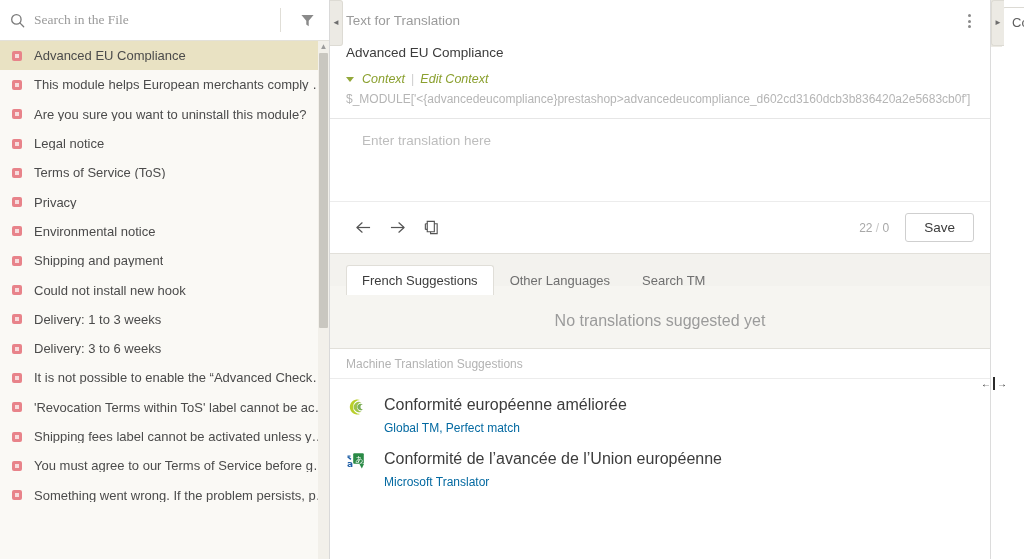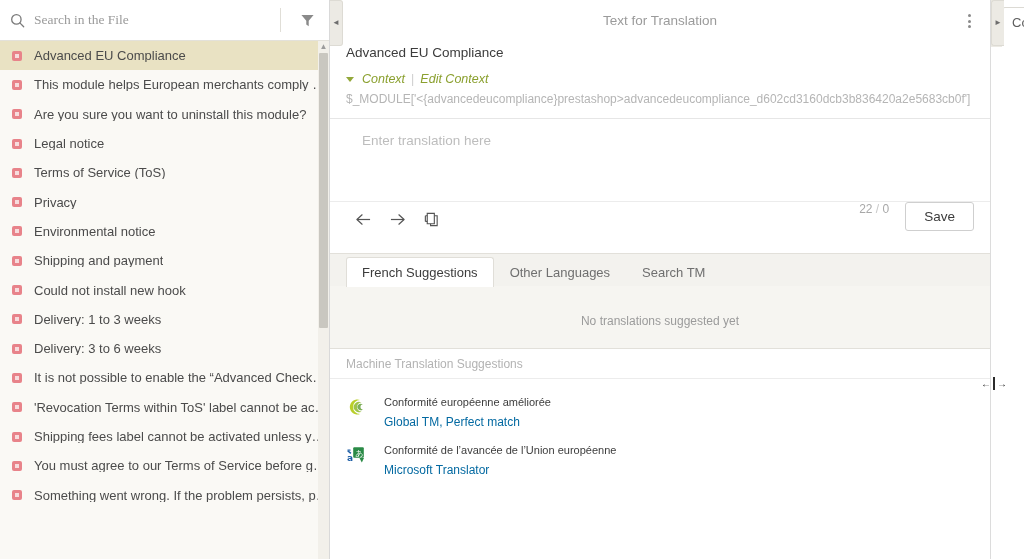--- a/index.html
+++ b/index.html
@@ -193,21 +193,20 @@
   }
 
   .source-header {
     padding: 0 16px;
     position: relative;
   }
   .source-title-row {
     height: 41px;
     display: flex;
     align-items: center;
-    justify-content: center;
   }
   .source-title {
     font-size: 13.5px;
     color: #9b9b9b;
   }
   .kebab-btn {
     position: absolute;
     right: 8px;
     top: 8px;
     width: 26px;
@@ -288,21 +287,21 @@
     background: transparent;
     padding: 0;
   }
   .translation-input::placeholder {
     color: #bdbdbd;
   }
 
   .editor-toolbar {
     height: 52px;
     display: flex;
-    align-items: flex-start;
+    align-items: center;
     padding: 0 16px;
     box-sizing: border-box;
     border-top: 1px solid #ececec;
   }
   .tb-icon {
     width: 34px;
     height: 34px;
     display: flex;
     align-items: center;
     justify-content: center;
@@ -340,38 +339,38 @@
   .tab {
     padding: 8px 15px 8px 15px;
     font-size: 13px;
     color: #6f6f6f;
     cursor: pointer;
     line-height: 1;
     border: 1px solid transparent;
     border-bottom: none;
     border-radius: 3px 3px 0 0;
     position: relative;
-    top: 1px;
+    top: 9px;
   }
   .tab.active {
     background: #ffffff;
     color: #3c3c3c;
     border-color: #e0ded8;
   }
 
   .tab-body {
     background: #f6f5f1;
     height: 62px;
     display: flex;
     align-items: center;
     justify-content: center;
     border-bottom: 1px solid #e2e0da;
   }
   .empty-msg {
-    font-size: 12px;
+    font-size: 16px;
     color: #9b9b9b;
     margin-top: 8px;
   }
 
   .mt-header {
     height: 30px;
     display: flex;
     align-items: center;
     padding: 0 16px;
     font-size: 12px;
@@ -393,21 +392,21 @@
     min-width: 26px;
     margin-right: 12px;
     padding-top: 1px;
   }
   .mt-text {
     display: flex;
     flex-direction: column;
     gap: 7px;
   }
   .mt-translation {
-    font-size: 11px;
+    font-size: 16px;
     color: #3c3c3c;
   }
   .mt-source {
     font-size: 12px;
     color: #0369a1;
   }
 
   
   .splitter-handle {
     position: absolute;

